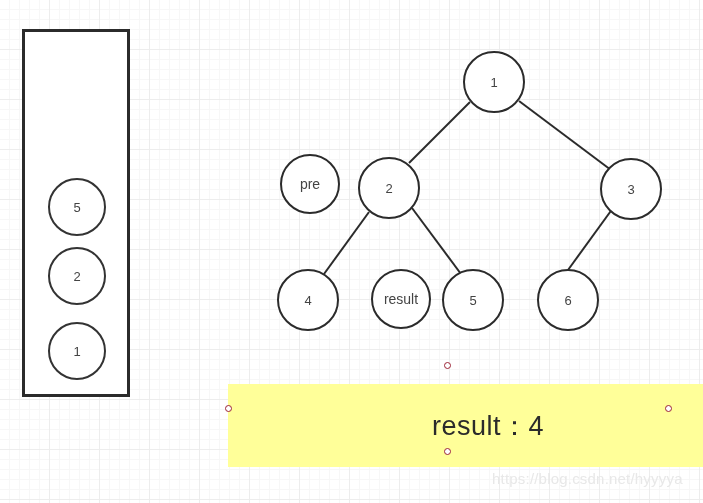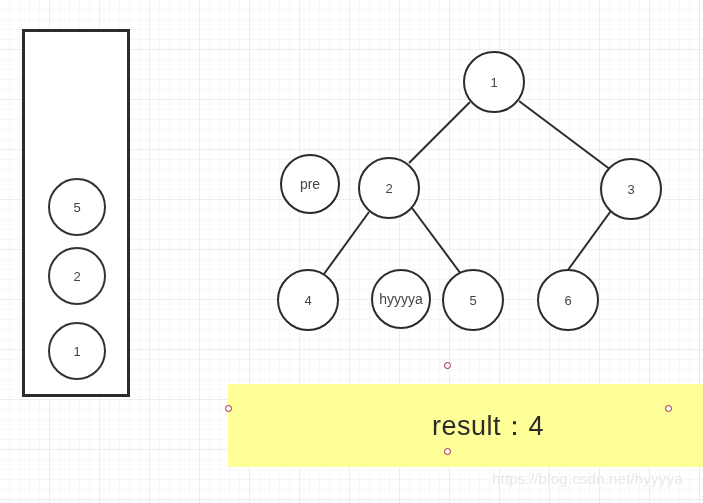--- a/index.html
+++ b/index.html
@@ -163,21 +163,21 @@
 
   <div class="node tree" style="left:600px; top:158px; width:62px; height:62px;">
     <span class="label">3</span>
   </div>
 
   <div class="node tree" style="left:277px; top:269px; width:62px; height:62px;">
     <span class="label">4</span>
   </div>
 
   <div class="node tree small-text" style="left:371px; top:269px; width:60px; height:60px;">
-    <span class="label">hyyyya</span>
+    <span class="label">result</span>
   </div>
 
   <div class="node tree" style="left:442px; top:269px; width:62px; height:62px;">
     <span class="label">5</span>
   </div>
 
   <div class="node tree" style="left:537px; top:269px; width:62px; height:62px;">
     <span class="label">6</span>
   </div>
 

